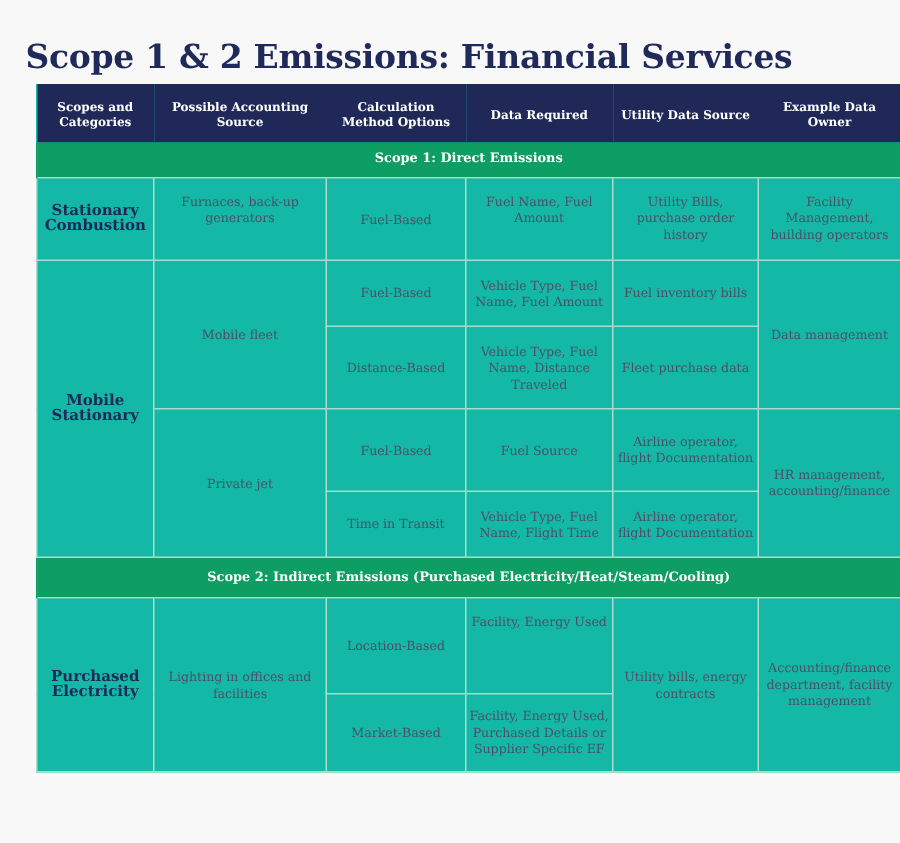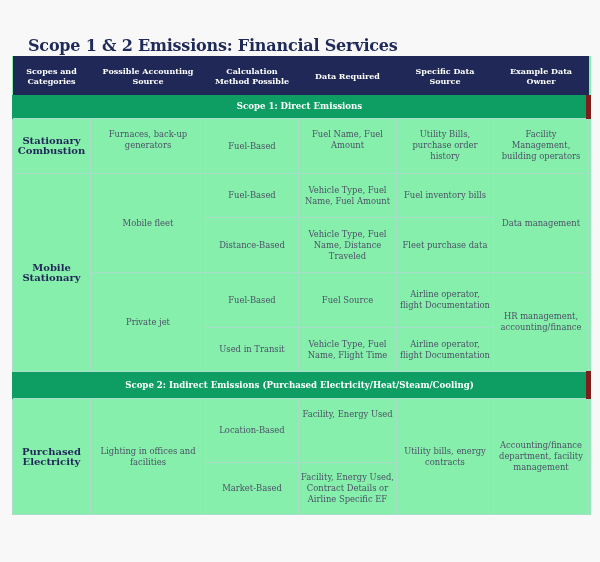--- a/index.html
+++ b/index.html
@@ -4,41 +4,41 @@
 <style>
   html, body { margin: 0; padding: 0; }
   body {
     width: 600px; height: 562px; background: #f8f8f8;
     font-family: "DejaVu Serif", "Liberation Serif", serif;
     color: #4a4f63; position: relative; overflow: hidden;
   }
   .title {
     position: absolute; left: 12px; top: 20px;
     font-family: "DejaVu Serif", serif; font-weight: bold;
-    font-size: 16px; color: #1f2a5a; letter-spacing: -0.2px; margin: 16px;
+    font-size: 22px; color: #1f2a5a; letter-spacing: -0.2px; margin: 5px;
   }
   table {
-    position: absolute; left: 12px; top: 56px; width: 576px;
-    border-collapse: collapse; table-layout: fixed; background: #86efac;
+    position: absolute; left: 24px; top: 56px; width: 576px;
+    border-collapse: collapse; table-layout: fixed; background: #14b8a6;
   }
   col.c1 { width: 78px; } col.c2 { width: 115px; } col.c3 { width: 93px; }
   col.c4 { width: 98px; } col.c5 { width: 97px; } col.c6 { width: 95px; }
   th {
     background: #1f2857; color: #ffffff; font-size: 8px; font-weight: bold;
     height: 39px; padding: 0 3px; text-align: center; vertical-align: middle;
     line-height: 10px; border: none;
   }
   td {
     border: 1px solid #a9dcc9; font-size: 8.4px; text-align: center;
     vertical-align: middle; padding: 2px 2px; line-height: 11px; color: #4c5166;
   }
   td.cat { font-weight: bold; color: #1f2857; font-size: 10px; line-height: 10px; }
   tr.band td {
     background: #0e9e63; color: #ffffff; font-weight: bold; font-size: 8.6px;
-    height: 19px; border: none; border-left: 1px solid #0e9e63; border-right: 5px solid #7f1d1d;
+    height: 19px; border: none; border-left: 1px solid #0e9e63; border-right: 1px solid #7f1d1d;
   }
   .top { vertical-align: top; padding-top: 10px; }
 </style>
 </head>
 <body>
 
 <h1 class="title">Scope 1 &amp; 2 Emissions: Financial Services</h1>
 
 <table>
   <colgroup>
@@ -46,23 +46,23 @@
       <col class="c2">
       <col class="c3">
       <col class="c4">
       <col class="c5">
       <col class="c6">
     </colgroup>
   <thead>
     <tr>
       <th>Scopes and Categories</th>
       <th>Possible Accounting Source</th>
-      <th>Calculation Method Possible</th>
+      <th>Calculation Method Options</th>
       <th>Data Required</th>
-      <th>Specific Data Source</th>
+      <th>Utility Data Source</th>
       <th>Example Data Owner</th>
     </tr>
   </thead>
   <tbody>
     <tr class="band">
       <td colspan="6">Scope 1: Direct Emissions</td>
     </tr>
 
     <tr style="height:55px">
       <td class="cat">Stationary Combustion</td>
@@ -87,35 +87,35 @@
       <td>Fleet purchase data</td>
     </tr>
     <tr style="height:55px">
       <td rowspan="2">Private jet</td>
       <td>Fuel-Based</td>
       <td>Fuel Source</td>
       <td>Airline operator, flight Documentation</td>
       <td rowspan="2">HR management, accounting/finance</td>
     </tr>
     <tr style="height:44px">
-      <td>Used in Transit</td>
+      <td>Time in Transit</td>
       <td>Vehicle Type, Fuel Name, Flight Time</td>
       <td>Airline operator, flight Documentation</td>
     </tr>
 
     <tr class="band">
       <td colspan="6" style="height:22px">Scope 2: Indirect Emissions (Purchased Electricity/Heat/Steam/Cooling)</td>
     </tr>
 
     <tr style="height:64px">
       <td class="cat" rowspan="2">Purchased Electricity</td>
       <td rowspan="2">Lighting in offices and facilities</td>
       <td>Location-Based</td>
       <td class="top">Facility, Energy Used</td>
       <td rowspan="2">Utility bills, energy contracts</td>
       <td rowspan="2">Accounting/finance department, facility management</td>
     </tr>
     <tr style="height:52px">
       <td>Market-Based</td>
-      <td>Facility, Energy Used, Contract Details or Airline Specific EF</td>
+      <td>Facility, Energy Used, Purchased Details or Supplier Specific EF</td>
     </tr>
   </tbody>
 </table>
 
 </body></html>

